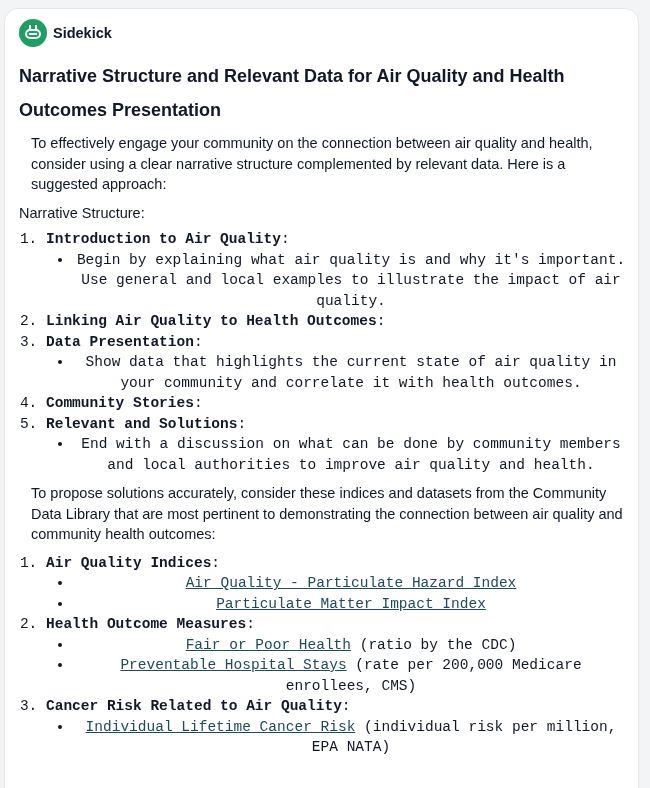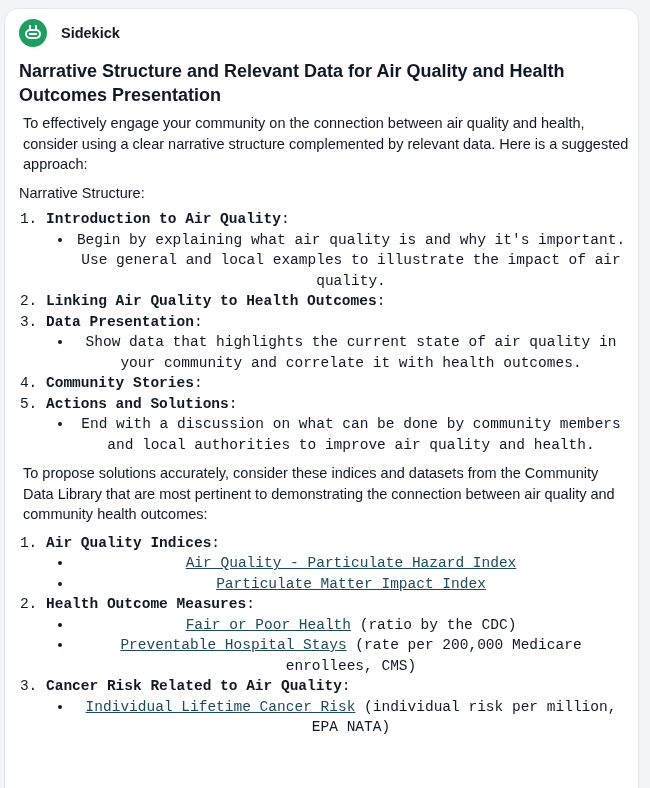--- a/index.html
+++ b/index.html
@@ -16,24 +16,24 @@
     }
     .header { position: absolute; left: 14px; top: 10px; display: flex; align-items: center; }
     .logo { width: 28px; height: 28px; border-radius: 50%; background: #1f9d63; position: relative; }
     .logo .face {
       position: absolute; left: 6px; top: 10px; width: 16px; height: 10px;
       border: 2.5px solid #fff; border-radius: 6px; box-sizing: border-box;
     }
     .logo .mouth { position: absolute; left: 10px; top: 14px; width: 8px; height: 2px; background: #fff; }
     .logo .ant1, .logo .ant2 { position: absolute; top: 6px; width: 2px; height: 4px; background: #fff; }
     .logo .ant1 { left: 10px; } .logo .ant2 { left: 16px; }
-    .brand { margin-left: 14px; font-size: 14.5px; font-weight: bold; color: #111827; }
+    .brand { margin-left: 6px; font-size: 14.5px; font-weight: bold; color: #111827; }
     .content { position: absolute; left: 14px; top: 50px; width: 610px; font-size: 14.5px; line-height: 20.5px; }
-    h1 { font-size: 18px; line-height: 24px; font-weight: bold; margin: 0 0 6px 0; }
-    p { margin: 0 0 8px 4px; }
+    h1 { font-size: 18px; line-height: 34px; font-weight: bold; margin: 0 0 6px 0; }
+    p { margin: 0 0 8px 12px; }
     .section-title { font-weight: normal; margin: 0 0 6px 0; }
     ol { margin: 0 0 8px 0; padding-left: 27px; }
     ol > li { margin: 0; font-family: Liberation Mono, monospace; }
     ul { margin: 0; padding-left: 27px; list-style: disc; text-align: center; }
     a { color: #1e4a5a; text-decoration: underline; }
     b { font-weight: bold; }
   </style>
 </head>
 <body>
 
@@ -59,21 +59,21 @@
             <li>Begin by explaining what air quality is and why it's important. Use general and local examples to illustrate the impact of air quality.</li>
           </ul></li>
       <li><b>Linking Air Quality to Health Outcomes</b>:
         </li>
       <li><b>Data Presentation</b>:
         <ul>
             <li>Show data that highlights the current state of air quality in your community and correlate it with health outcomes.</li>
           </ul></li>
       <li><b>Community Stories</b>:
         </li>
-      <li><b>Actions and Solutions</b>:
+      <li><b>Relevant and Solutions</b>:
         <ul>
             <li>End with a discussion on what can be done by community members and local authorities to improve air quality and health.</li>
           </ul></li>
     </ol>
 
     <p>To propose solutions accurately, consider these indices and datasets from the Community Data Library that are most pertinent to demonstrating the connection between air quality and community health outcomes:</p>
     <ol>
       <li><b>Air Quality Indices</b>:
         <ul>
           <li><a href="#">Air Quality - Particulate Hazard Index</a><span></span></li>

